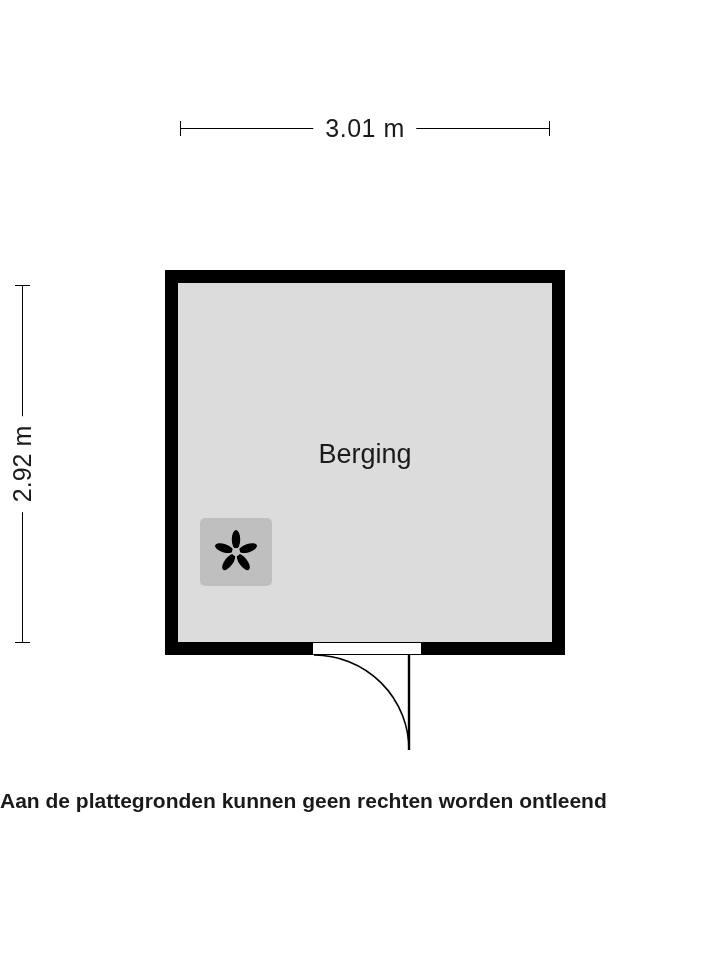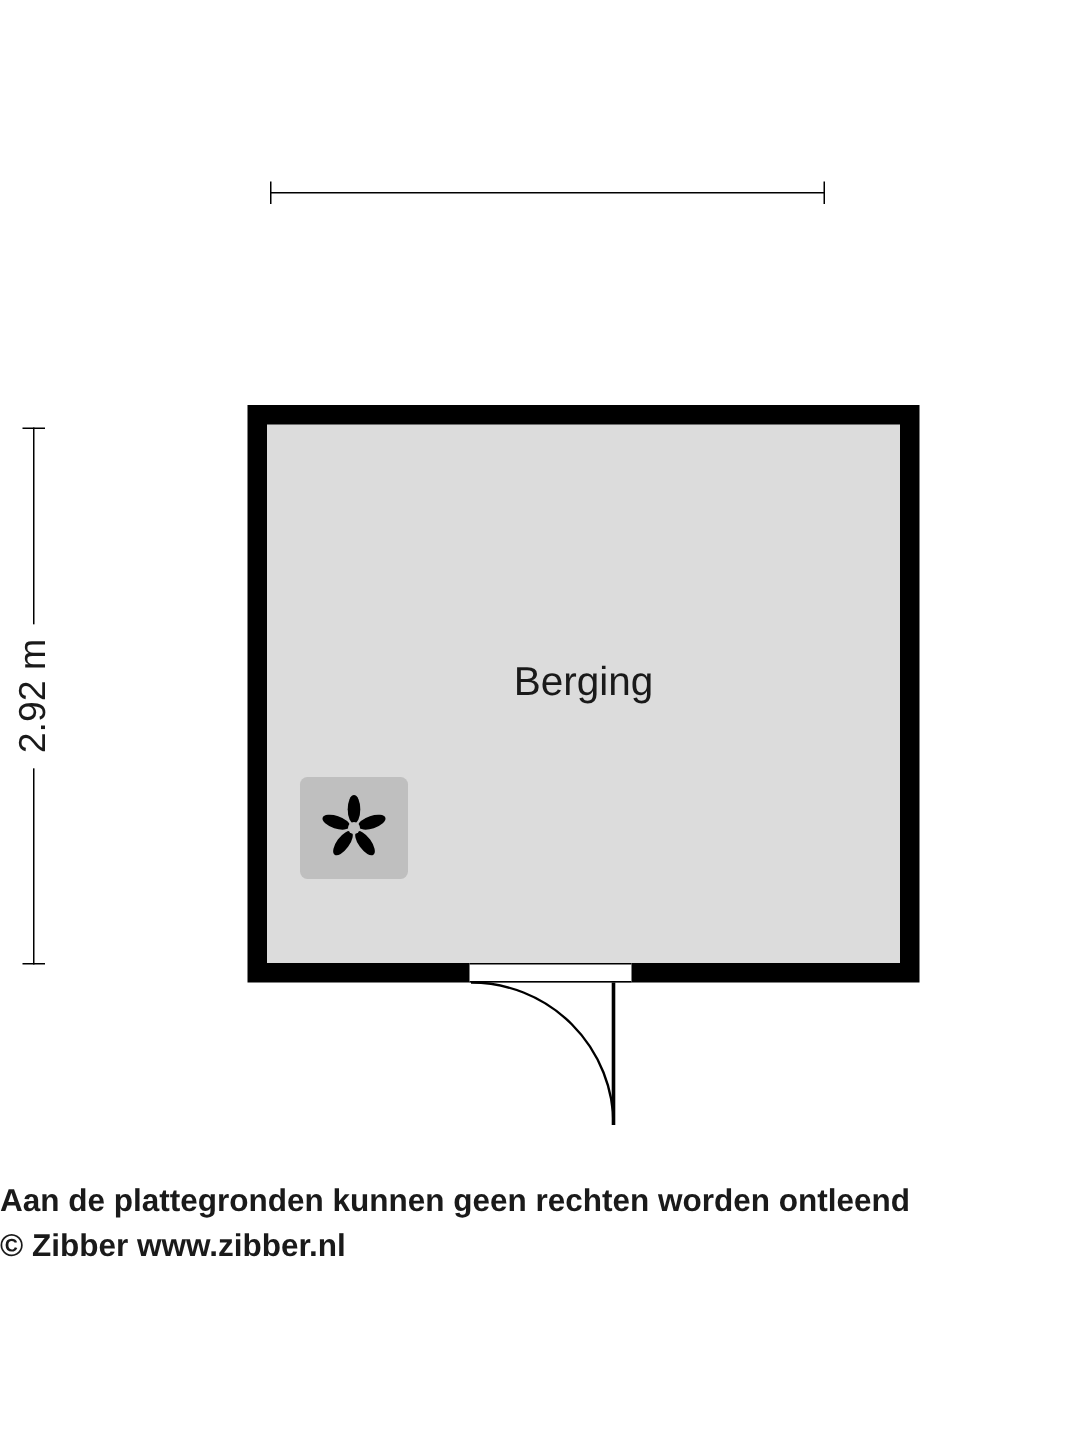--- a/index.html
+++ b/index.html
@@ -96,21 +96,21 @@
     font-size: 25px;
     line-height: 34px;
     white-space: nowrap;
   }
 
   
   .plan {
     position: absolute;
     left: 165px;
     top: 270px;
-    width: 448px;
+    width: 400px;
     height: 385px;
   }
   .walls {
     position: absolute;
     inset: 0;
     background: #000000;
   }
   .interior {
     position: absolute;
     left: 13px;
@@ -198,20 +198,21 @@
 </style>
 </head>
 <body>
 
 <div class="canvas">
 
   <div class="dim-top">
     <div class="line"></div>
     <div class="cap-l"></div>
     <div class="cap-r"></div>
+    <div class="label">3.01 m</div>
   </div>
 
   <div class="dim-left">
     <div class="line"></div>
     <div class="cap-t"></div>
     <div class="cap-b"></div>
     <div class="label">2.92 m</div>
   </div>
 
   <div class="plan">
@@ -238,16 +239,15 @@
     <div class="door-swing">
       <svg width="110" height="100" viewBox="0 0 110 100">
         <path d="M 1 0 A 95 95 0 0 1 96 95" fill="none" stroke="#000000" stroke-width="1.6"></path>
         <line x1="96" y1="0" x2="96" y2="95" stroke="#000000" stroke-width="2.4"></line>
       </svg>
     </div>
   </div>
 
   <div class="footer">
     <div class="line1">Aan de plattegronden kunnen geen rechten worden ontleend</div>
-    <div class="line2">© Zibber www.zibber.nl</div>
   </div>
 
 </div>
 
 </body></html>

